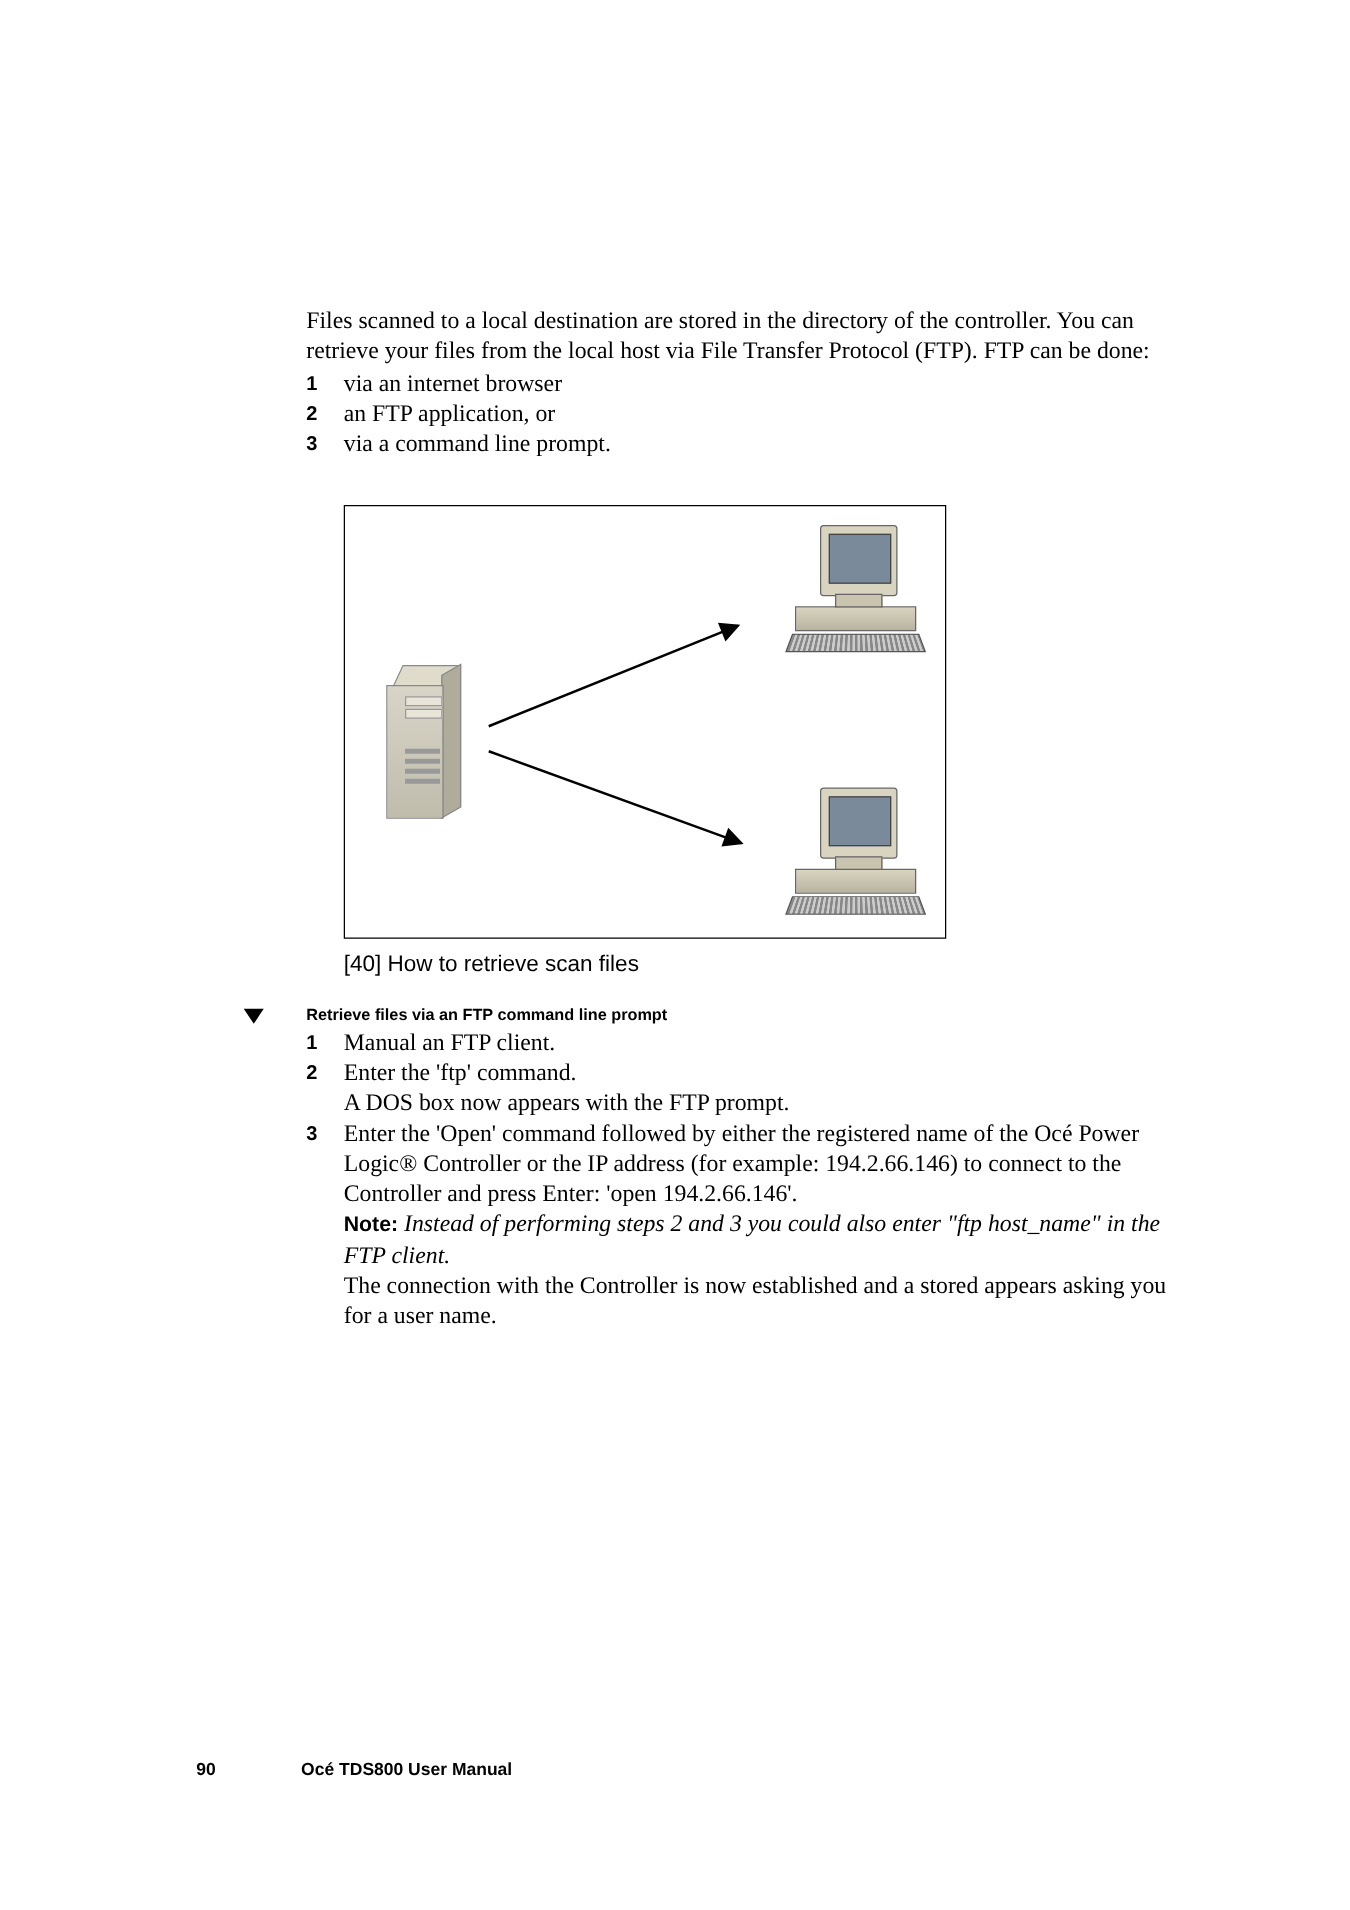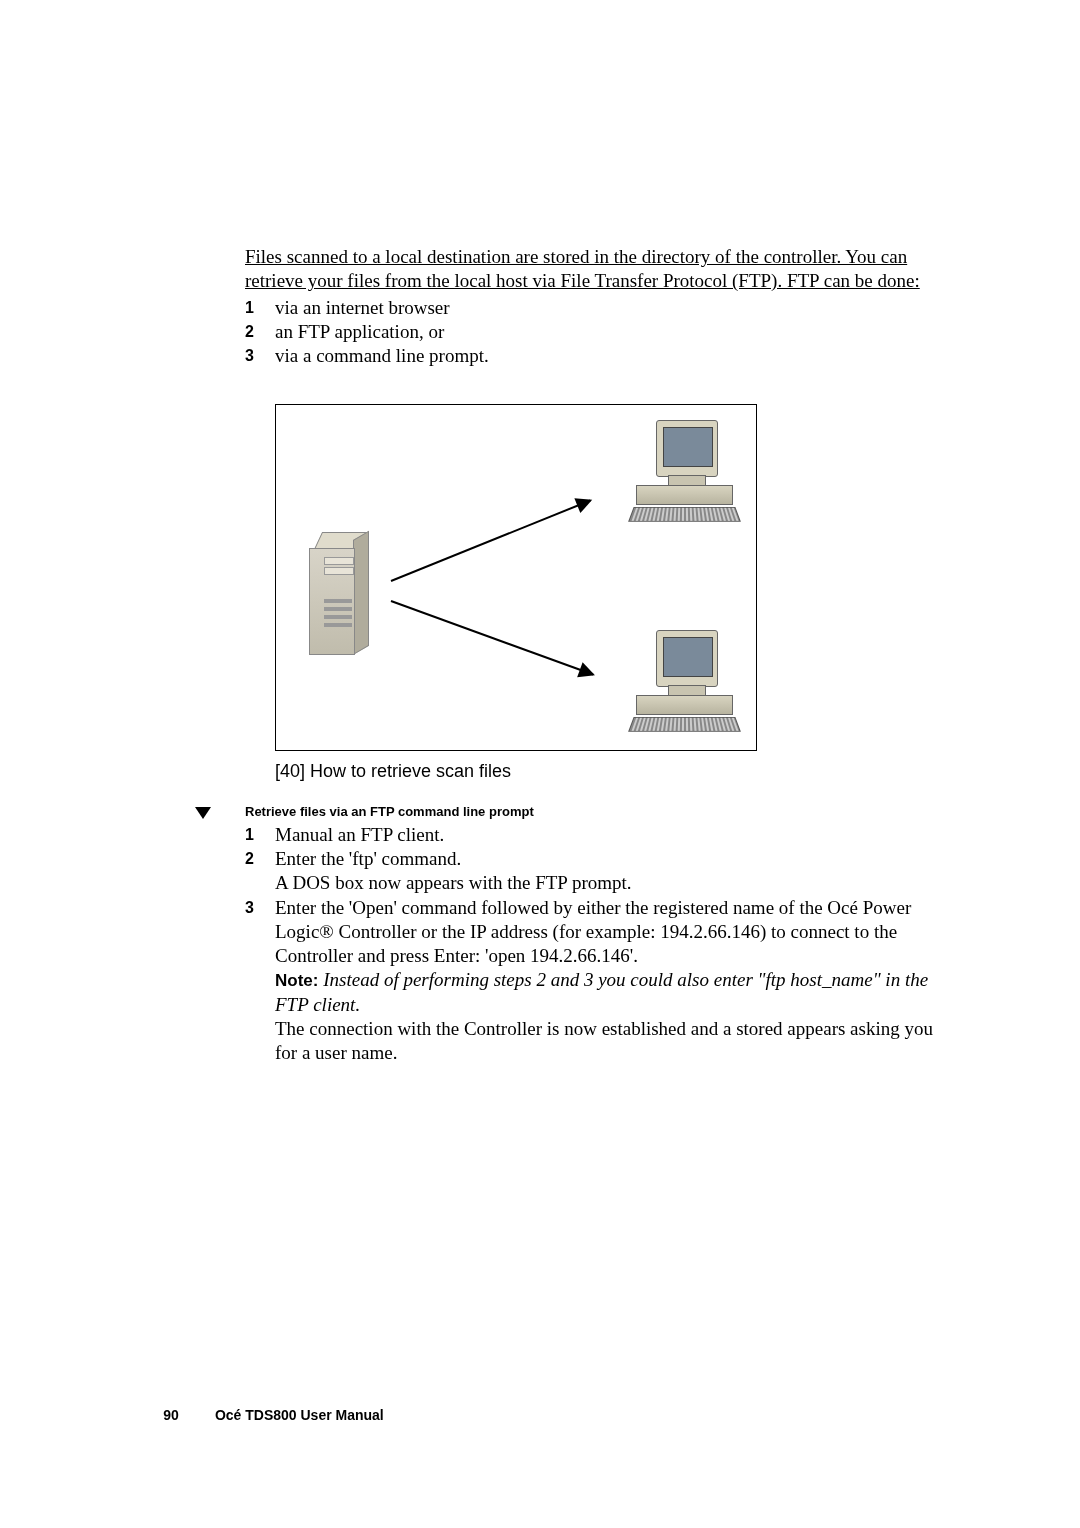--- a/index.html
+++ b/index.html
@@ -203,38 +203,37 @@
     font-family: Arial, Helvetica, sans-serif;
     font-weight: bold;
     font-size: 17px;
   }
   .note-text {
     font-style: italic;
   }
   .footer {
     position: absolute;
     bottom: 105px;
-    left: 131px;
+    left: 157px;
     font-family: Arial, Helvetica, sans-serif;
     font-size: 14px;
     font-weight: bold;
-    text-align: center;
   }
   .footer-page {
     display: inline-block;
     width: 80px;
   }
 </style>
 </head>
 <body>
 
 <div class="page">
 
 
-  <div class="paragraph" style="margin-bottom:2px;text-decoration:underline;">Files scanned to a local destination are stored in the directory of the controller. You can retrieve your files from the local host via File Transfer Protocol (FTP). FTP can be done:</div>
+  <div class="paragraph" style="margin-bottom:2px;">Files scanned to a local destination are stored in the directory of the controller. You can retrieve your files from the local host via File Transfer Protocol (FTP). FTP can be done:</div>
 
   <div class="list-row">
     <div class="list-num">1</div>
     <div class="list-text">via an internet browser</div>
   </div>
   <div class="list-row">
     <div class="list-num">2</div>
     <div class="list-text">an FTP application, or</div>
   </div>
   <div class="list-row">

